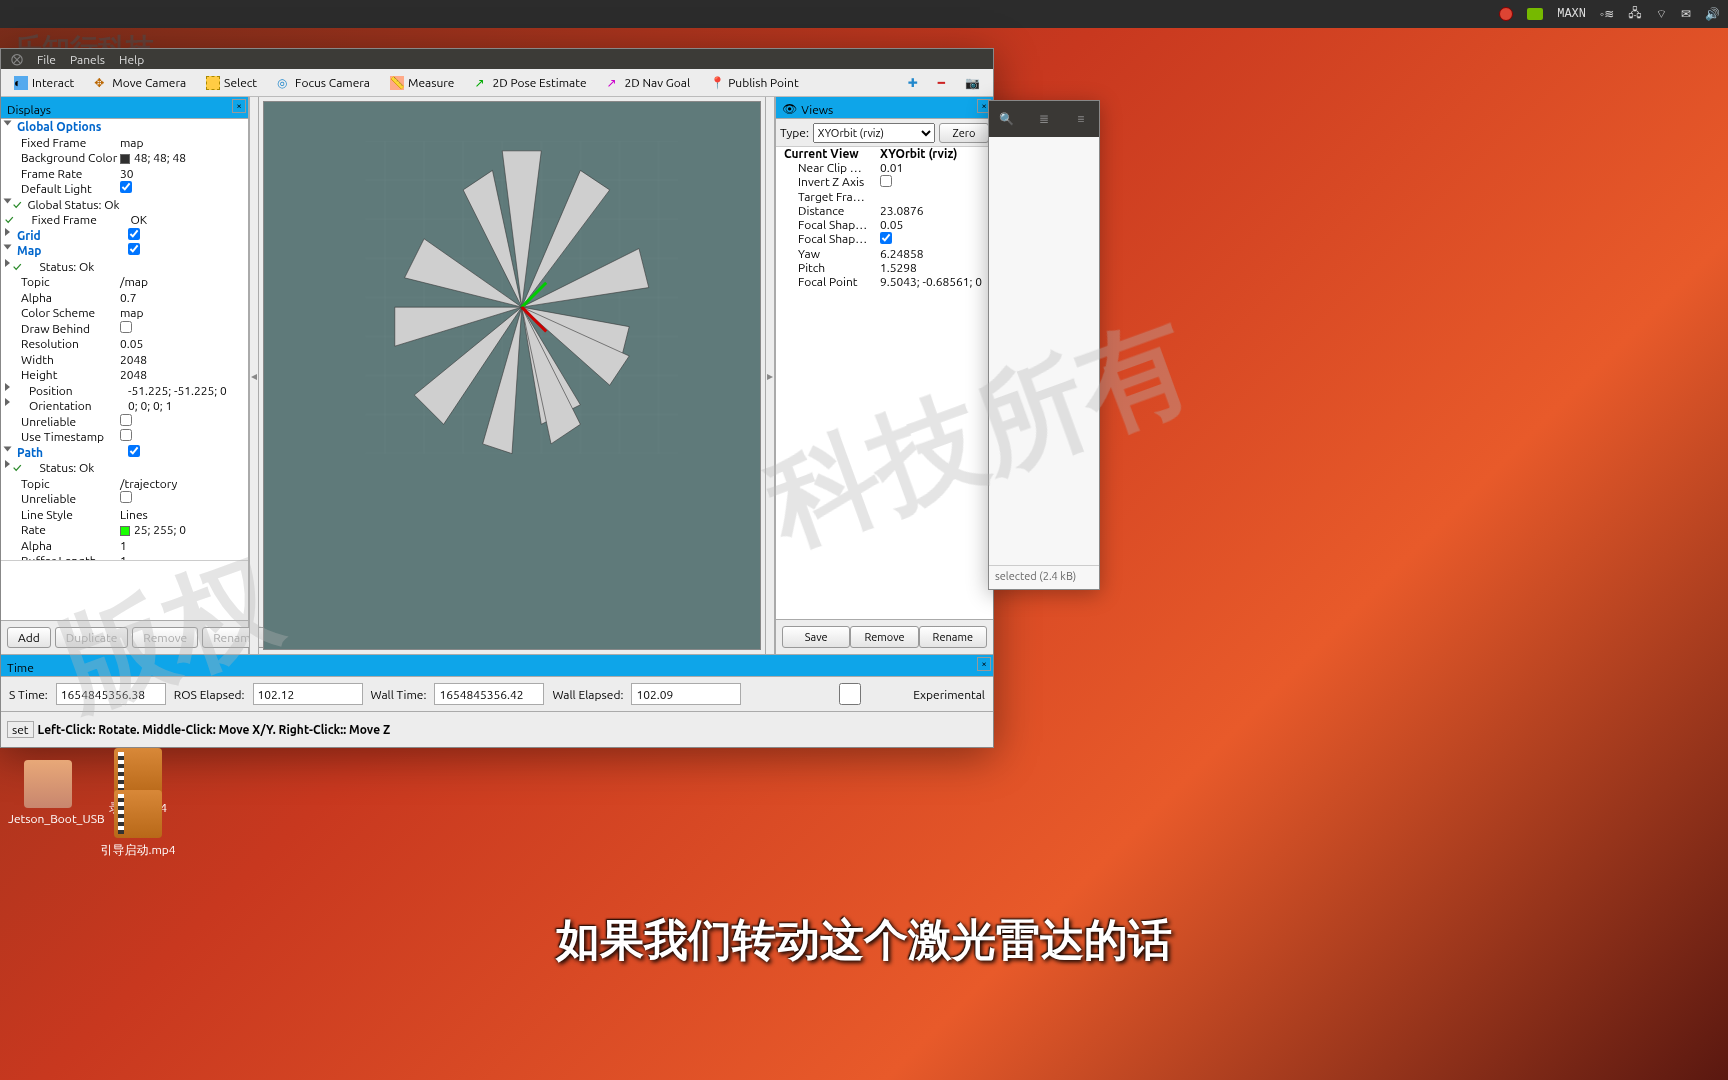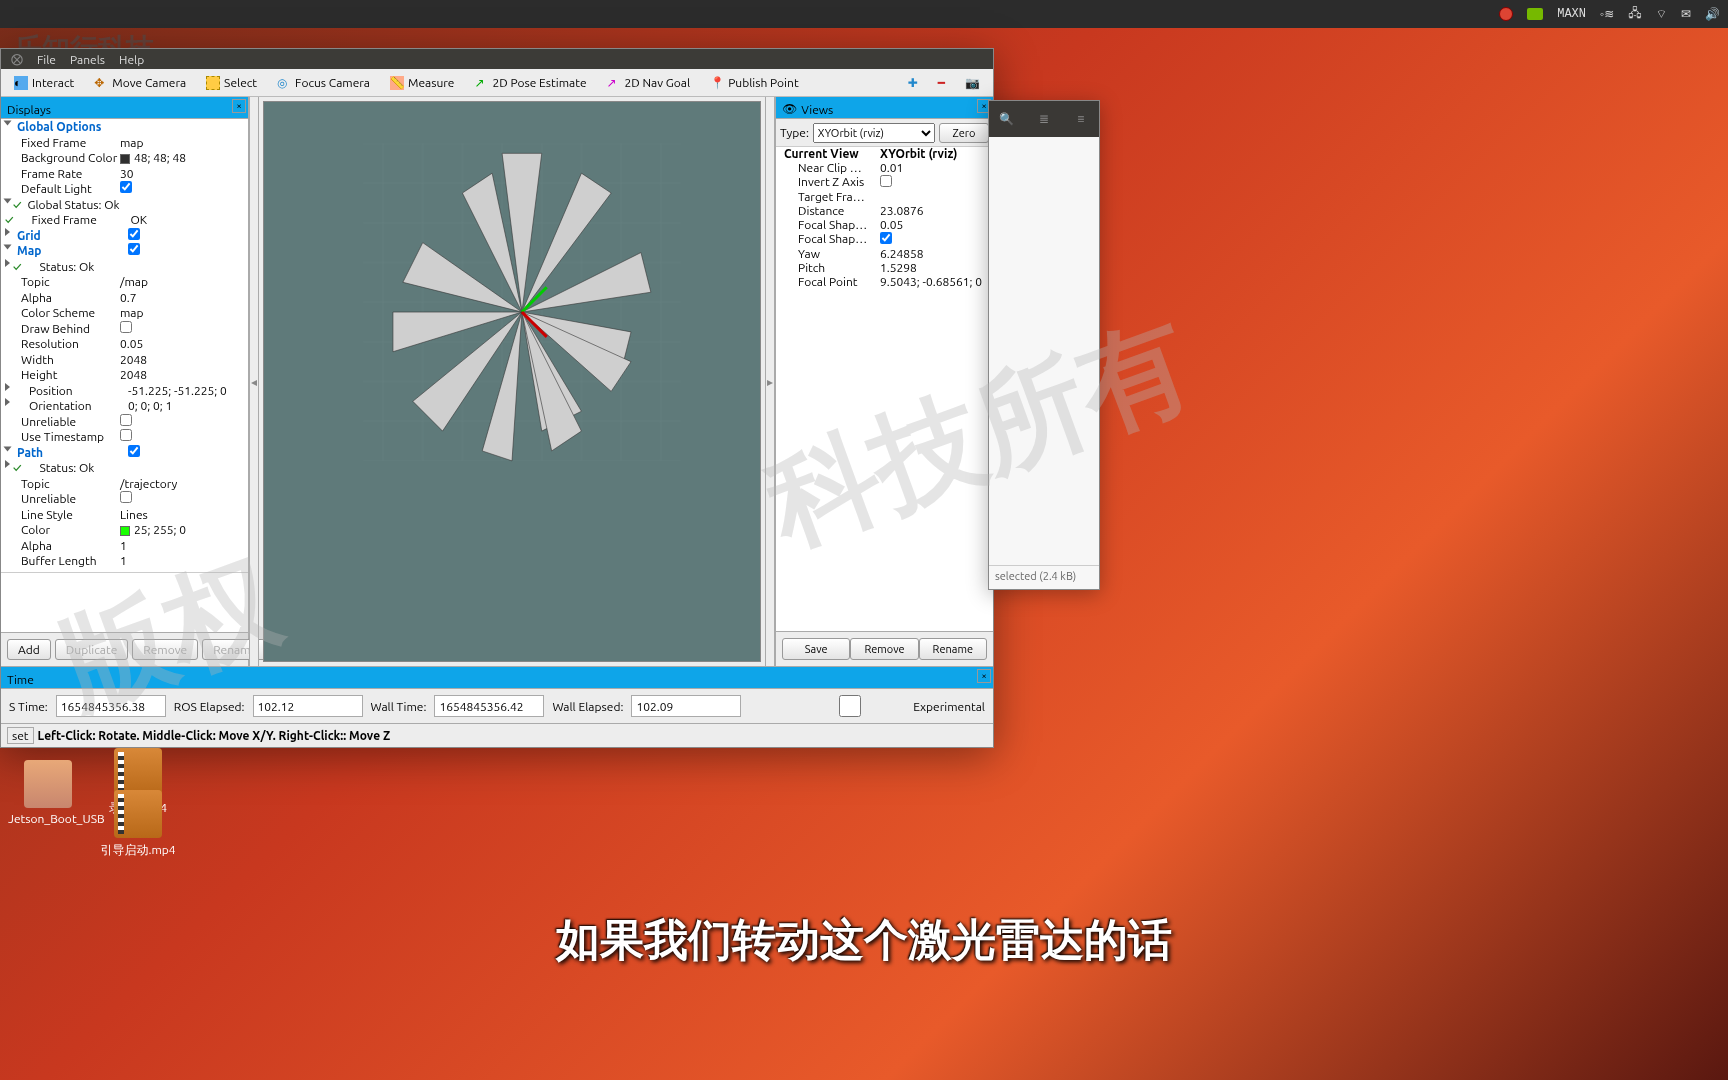--- a/index.html
+++ b/index.html
@@ -47,21 +47,21 @@
 .vrow { display:flex; padding:0 4px; line-height:14px; }
 .vrow .k { width:100px; }
 .vrow .v { flex:1; }
 .vrow.hdr .k { font-weight:bold; }
 .vrow.hdr .v { font-weight:bold; }
 .views .btns { display:flex; padding:6px; border-top:1px solid #aaa; }
 .views .btns button { flex:1; padding:4px 6px; border:1px solid #999; background:linear-gradient(#fff,#e4e4e4); border-radius:3px; cursor:pointer; font-size:11px; }
 .timepanel { border-top:1px solid #aaa; }
 .timerow { display:flex; align-items:center; gap:8px; padding:6px 8px; background:#ededed; }
 .timerow input { width:110px; height:22px; padding:0 4px; border:1px solid #aaa; background:#fff; }
-.status { height:24px; background:#ededed; border-top:1px solid #aaa; padding:2px 6px; font-size:12px; display:flex; align-items:center; gap:4px; }
+.status { height:36px; background:#ededed; border-top:1px solid #aaa; padding:2px 6px; font-size:12px; display:flex; align-items:center; gap:4px; }
 .files { position:absolute; left:988px; top:100px; width:112px; height:490px; background:#f7f7f7; border:1px solid #888; box-shadow:0 4px 20px rgba(0,0,0,.3); }
 .files .hdr { height:36px; background:#3a3835; display:flex; align-items:center; justify-content:space-around; color:#888; }
 .files .hdr .b { width:20px; height:20px; border-radius:3px; display:flex; align-items:center; justify-content:center; cursor:pointer; }
 .files .body { padding:10px 4px; }
 .files .fi { text-align:center; margin-bottom:14px; font-size:11px; color:#555; }
 .files .fi .fico { width:40px; height:48px; margin:0 auto 2px; background:#fff; border:1px solid #aaa; border-radius:3px; position:relative; }
 .files .fi .fico::after { content:"</>"; position:absolute; inset:0; display:flex; align-items:center; justify-content:center; color:#888; font-size:10px; }
 .files .ftr { position:absolute; bottom:0; left:0; right:0; height:24px; padding:4px 6px; border-top:1px solid #ccc; font-size:11px; color:#666; }
 .watermark { position:absolute; color:rgba(180,180,180,.35); font-size:110px; font-weight:600; transform:rotate(-20deg); pointer-events:none; font-family:"Microsoft YaHei",sans-serif; }
 .logotext { position:absolute; left:14px; top:30px; font-size:28px; font-weight:800; color:rgba(80,80,80,.6); font-family:"Microsoft YaHei",sans-serif; }
@@ -251,21 +251,21 @@
           </div>
           <div class="row">
             <span class="k" style="padding-left:16px">Unreliable</span>
             <span class="v"><input type="checkbox" style=""></span>
           </div>
           <div class="row">
             <span class="k" style="padding-left:16px">Line Style</span>
             <span class="v">Lines</span>
           </div>
           <div class="row">
-            <span class="k" style="padding-left:16px">Color</span>
+            <span class="k" style="padding-left:16px">Rate</span>
             <span class="v"><span class="badge" style="background:#19ff00"></span>25; 255; 0</span>
           </div>
           <div class="row">
             <span class="k" style="padding-left:16px">Alpha</span>
             <span class="v">1</span>
           </div>
           <div class="row">
             <span class="k" style="padding-left:16px">Buffer Length</span>
             <span class="v">1</span>
           </div>

